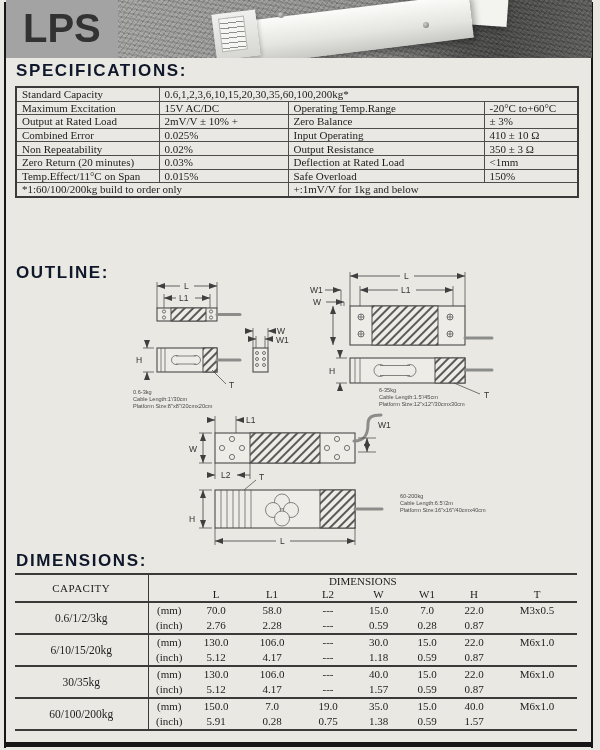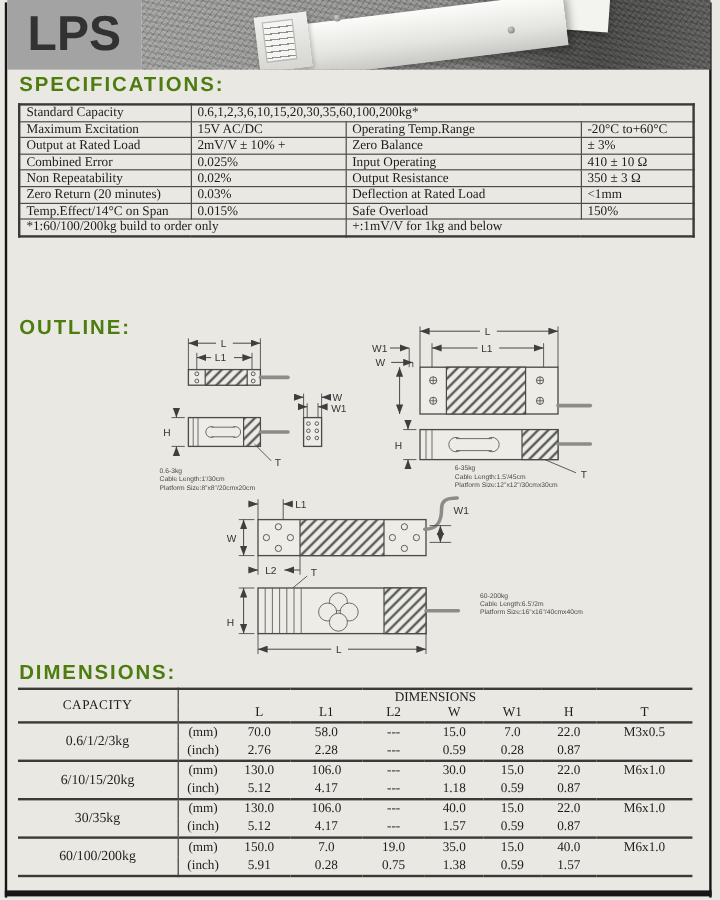--- a/index.html
+++ b/index.html
@@ -47,21 +47,21 @@
   }
   .cell-screw{position:absolute;width:6px;height:6px;border-radius:50%;
     background:radial-gradient(circle at 35% 35%, #cfcfcb, #6f6f6d);}
   .white-block{
     position:absolute;left:300px;top:-16px;width:90px;height:40px;background:#f3f3f0;
     transform:rotate(4deg);box-shadow:0 3px 6px rgba(0,0,0,.3);
   }
   
   .sec-hdr{
     position:absolute;font-family:"Liberation Sans",sans-serif;
-    font-size:17px;font-weight:600;letter-spacing:1.6px;color:#4d7c0f;
+    font-size:17px;font-weight:600;letter-spacing:1.6px;color:#0f172a;
   }
   .hdr-spec{left:16px;top:61px;}
   .hdr-outline{left:16px;top:263px;}
   .hdr-dim{left:16px;top:551px;}
   
   .spec-wrap{position:absolute;left:15px;top:86px;}
   table.spec{border-collapse:collapse;width:562px;table-layout:fixed;border:2px solid #3a3a3a;}
   table.spec td{
     border:1px solid #4d4d4b;font-size:11px;line-height:12px;height:12.6px;
     padding:0 5px;white-space:nowrap;overflow:hidden;color:#1d1d1d;margin-left:32px;
@@ -153,21 +153,21 @@
           <td>Output Resistance</td>
           <td>350 ± 3 Ω</td>
         </tr>
         <tr>
           <td>Zero Return (20 minutes)</td>
           <td>0.03%</td>
           <td>Deflection at Rated Load</td>
           <td>&lt;1mm</td>
         </tr>
         <tr>
-          <td>Temp.Effect/14°C on Span</td>
+          <td>Temp.Effect/11°C on Span</td>
           <td>0.015%</td>
           <td>Safe Overload</td>
           <td>150%</td>
         </tr>
         <tr>
           <td colspan="2">*1:60/100/200kg build to order only</td>
           <td colspan="2">+:1mV/V for 1kg and below</td>
         </tr>
       </tbody>
   </table>

